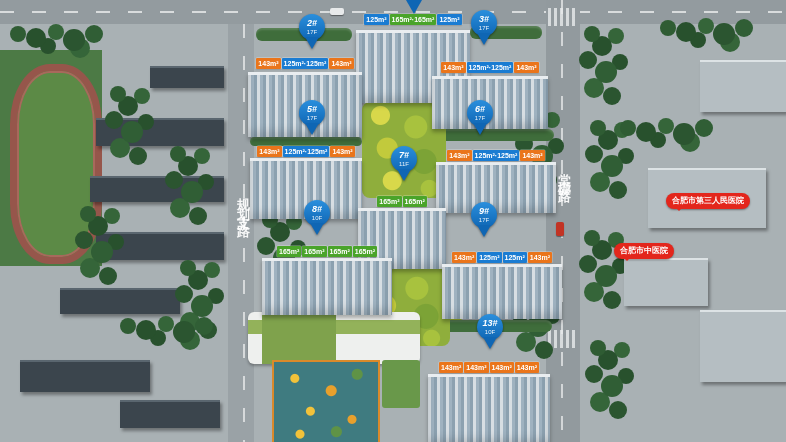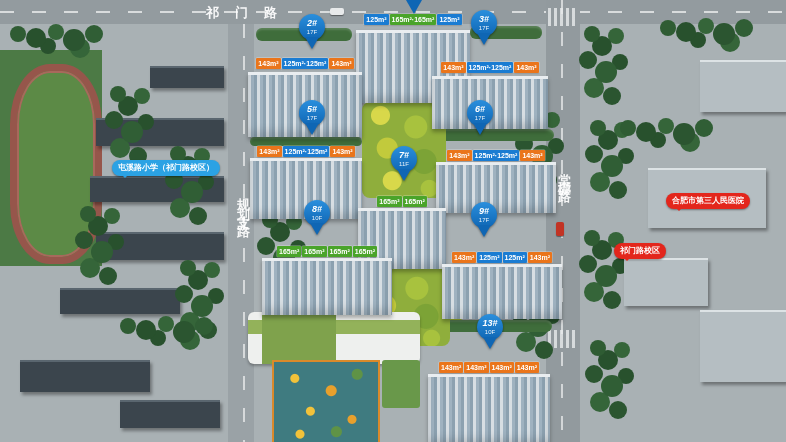--- a/index.html
+++ b/index.html
@@ -265,21 +265,19 @@
     <div class="pin-tail"></div>
   </div>
   <div class="pin" style="left:477px;top:314px">
     <div class="pin-body">
         <span class="pin-no">13#</span>
         <span class="pin-sub">10F</span>
       </div>
     <div class="pin-tail"></div>
   </div>
 
-  <div class="bubble blue" style="left:112px;top:160px">屯溪路小学（祁门路校区）</div>
   <div class="bubble red" style="left:666px;top:193px">合肥市第三人民医院</div>
-  <div class="bubble red" style="left:614px;top:243px">祁门路校区</div>
-
-  <span class="road-label" id="top-road-label">祁门路</span>
+  <div class="bubble red" style="left:614px;top:243px">合肥市中医院</div>
+
   <span class="road-label vert" id="left-road-label">规划支路</span>
   <span class="road-label vert" id="right-road-label">棠樾路</span>
 
 </div>
 
 </body></html>

